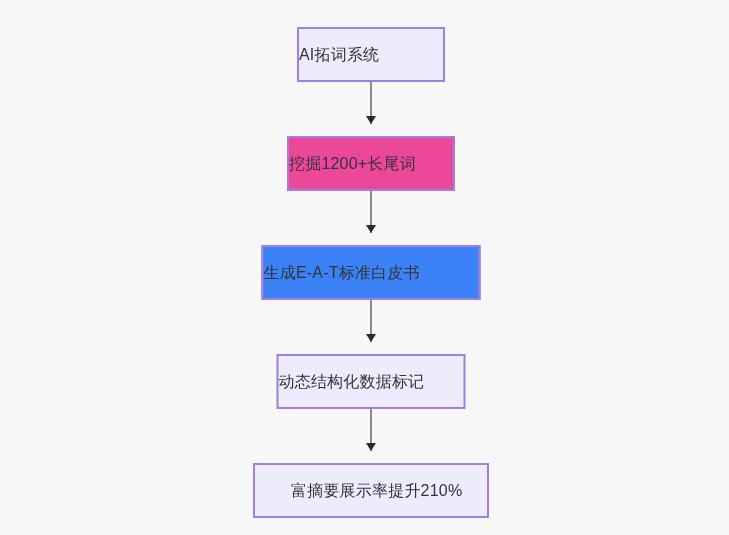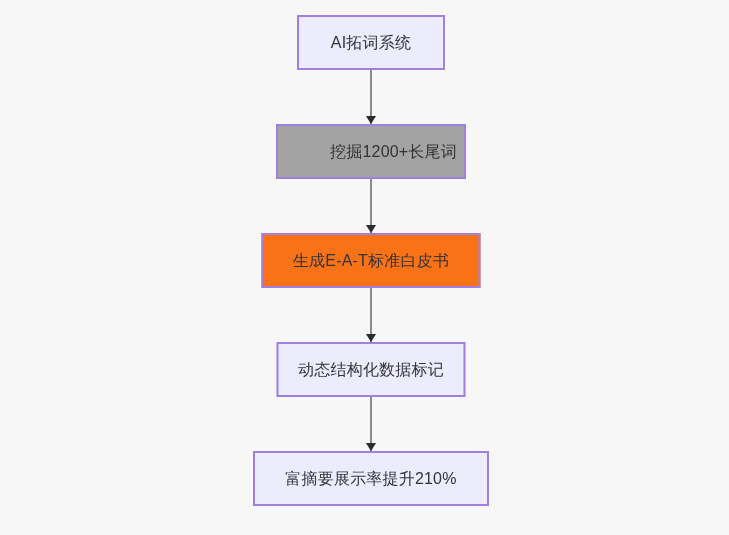--- a/index.html
+++ b/index.html
@@ -20,22 +20,23 @@
   }
   .node {
     position: absolute;
     box-sizing: border-box;
     background: #ececfc;
     border: 2px solid #9f7fe0;
     border-radius: 0;
     height: 55px;
     display: flex;
     align-items: center;
-    justify-content: center;
+    justify-content: flex-start;
     transform: translateX(-50%);
+    margin-top: 12px;
   }
   .node-label {
     color: #333338;
     font-size: 16px;
     font-weight: 400;
     line-height: 1.2;
     letter-spacing: 0.2px;
     white-space: nowrap;
   }
   .edge {
@@ -81,26 +82,26 @@
     <div class="edge-arrow" style="border-top-color: rgb(43, 43, 43);"></div>
   </div>
   <div class="edge" style="left: 371px; top: 397px; width: 12px; height: 54px;">
     <div class="edge-line" style="height: 54px; background: rgb(136, 138, 140);"></div>
     <div class="edge-arrow" style="border-top-color: rgb(43, 43, 43);"></div>
   </div>
 
   <div class="node" style="left: 371px; top: 15px; width: 148px; background: rgb(236, 236, 252); border-color: rgb(159, 127, 224);">
     <span class="node-label" style="color: rgb(51, 51, 56);">AI拓词系统</span>
   </div>
-  <div class="node" style="left: 371px; top: 124px; width: 190px; background: #a3a3a3; border-color: rgb(159, 127, 224); padding-left: 45px;">
+  <div class="node" style="left: 371px; top: 124px; width: 168px; background: #ec4899; border-color: rgb(159, 127, 224);">
     <span class="node-label" style="color: rgb(51, 51, 56);">挖掘1200+长尾词</span>
   </div>
-  <div class="node" style="left: 371px; top: 233px; width: 219px; background: #f97316; border-color: rgb(159, 127, 224);">
+  <div class="node" style="left: 371px; top: 233px; width: 219px; background: #3b82f6; border-color: rgb(159, 127, 224);">
     <span class="node-label" style="color: rgb(51, 51, 56);">生成E-A-T标准白皮书</span>
   </div>
   <div class="node" style="left: 371px; top: 342px; width: 189px; background: rgb(236, 236, 252); border-color: rgb(159, 127, 224);">
     <span class="node-label" style="color: rgb(51, 51, 56);">动态结构化数据标记</span>
   </div>
-  <div class="node" style="left: 371px; top: 451px; width: 236px; background: rgb(236, 236, 252); border-color: rgb(159, 127, 224);">
+  <div class="node" style="left: 371px; top: 451px; width: 236px; background: rgb(236, 236, 252); border-color: rgb(159, 127, 224); padding-left: 36px;">
     <span class="node-label" style="color: rgb(51, 51, 56);">富摘要展示率提升210%</span>
   </div>
 
 </div>
 
 </body></html>

